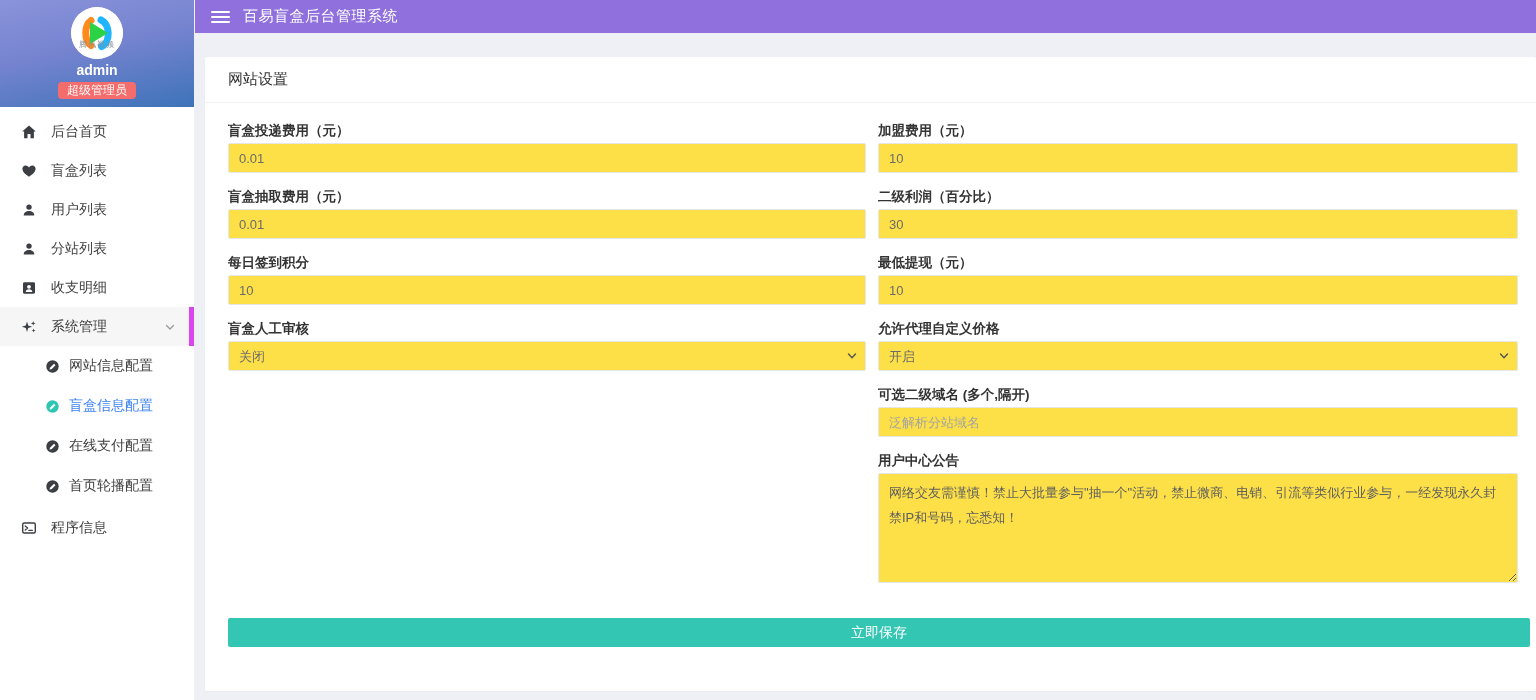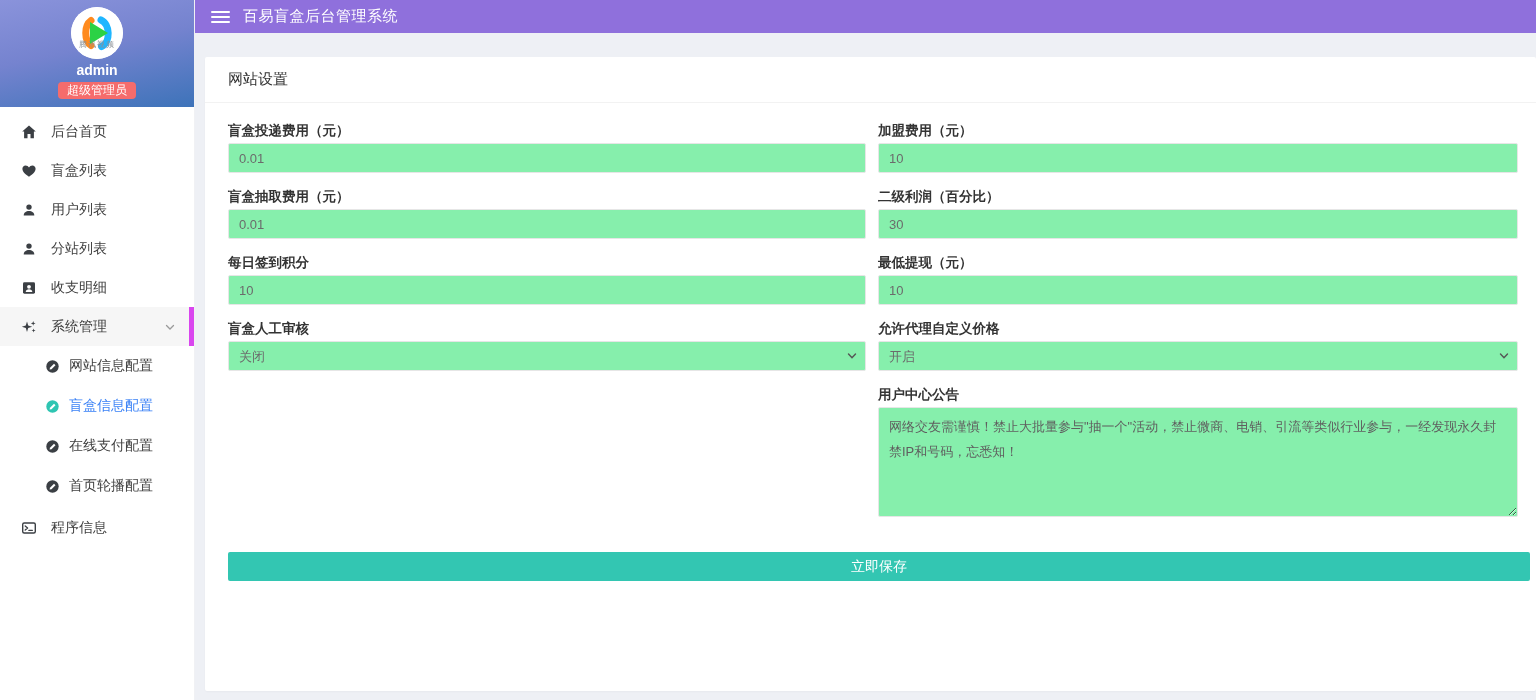--- a/index.html
+++ b/index.html
@@ -67,21 +67,21 @@
   .form-cols { display:flex; gap:12px; }
   .col-left  { width:638px; }
   .col-right { width:640px; }
   .field { margin-bottom:16px; }
   .field-label {
     font-size:13.5px; font-weight:bold; color:#333; line-height:15px;
     margin-bottom:5px; display:block;
   }
   .ctrl {
     width:100%; height:30px; border:1px solid #e6e6e6; border-radius:2px;
-    padding:0 10px; font-size:13px; color:#6b6b6b; background:#86efac; outline:none;
+    padding:0 10px; font-size:13px; color:#6b6b6b; background:#fde047; outline:none;
     font-family:"Liberation Sans","DejaVu Sans",sans-serif;
   }
   .ctrl::placeholder { color:#a3a3a3; }
   .select-wrap { position:relative; }
   select.ctrl { appearance:none; -webkit-appearance:none; cursor:pointer; }
   .select-chev {
     position:absolute; right:9px; top:10px; pointer-events:none; color:#555; display:flex;
   }
   textarea.ctrl {
     height:110px; padding:7px 10px; line-height:1.9; resize:vertical; color:#5f5f5f;
@@ -286,20 +286,24 @@
                 <option>开启</option>
               </select>
               <span class="select-chev">
                 <svg width="10" height="10" viewBox="0 0 10 10">
                     <path d="M1.5 3 L5 6.8 L8.5 3" stroke="#555" stroke-width="1.4" fill="none" stroke-linecap="round"></path>
                   </svg>
               </span>
             </div>
           </div>
           <div class="field">
+            <label class="field-label">可选二级域名 (多个,隔开)</label>
+            <input class="ctrl" type="text" placeholder="泛解析分站域名" style="">
+          </div>
+          <div class="field">
             <label class="field-label">用户中心公告</label>
             <textarea class="ctrl" style="">网络交友需谨慎！禁止大批量参与"抽一个"活动，禁止微商、电销、引流等类似行业参与，一经发现永久封禁IP和号码，忘悉知！</textarea>
           </div>
         </div>
       </div>
 
       <button class="save-btn">立即保存</button>
     </div>
   </section>
 </main>

